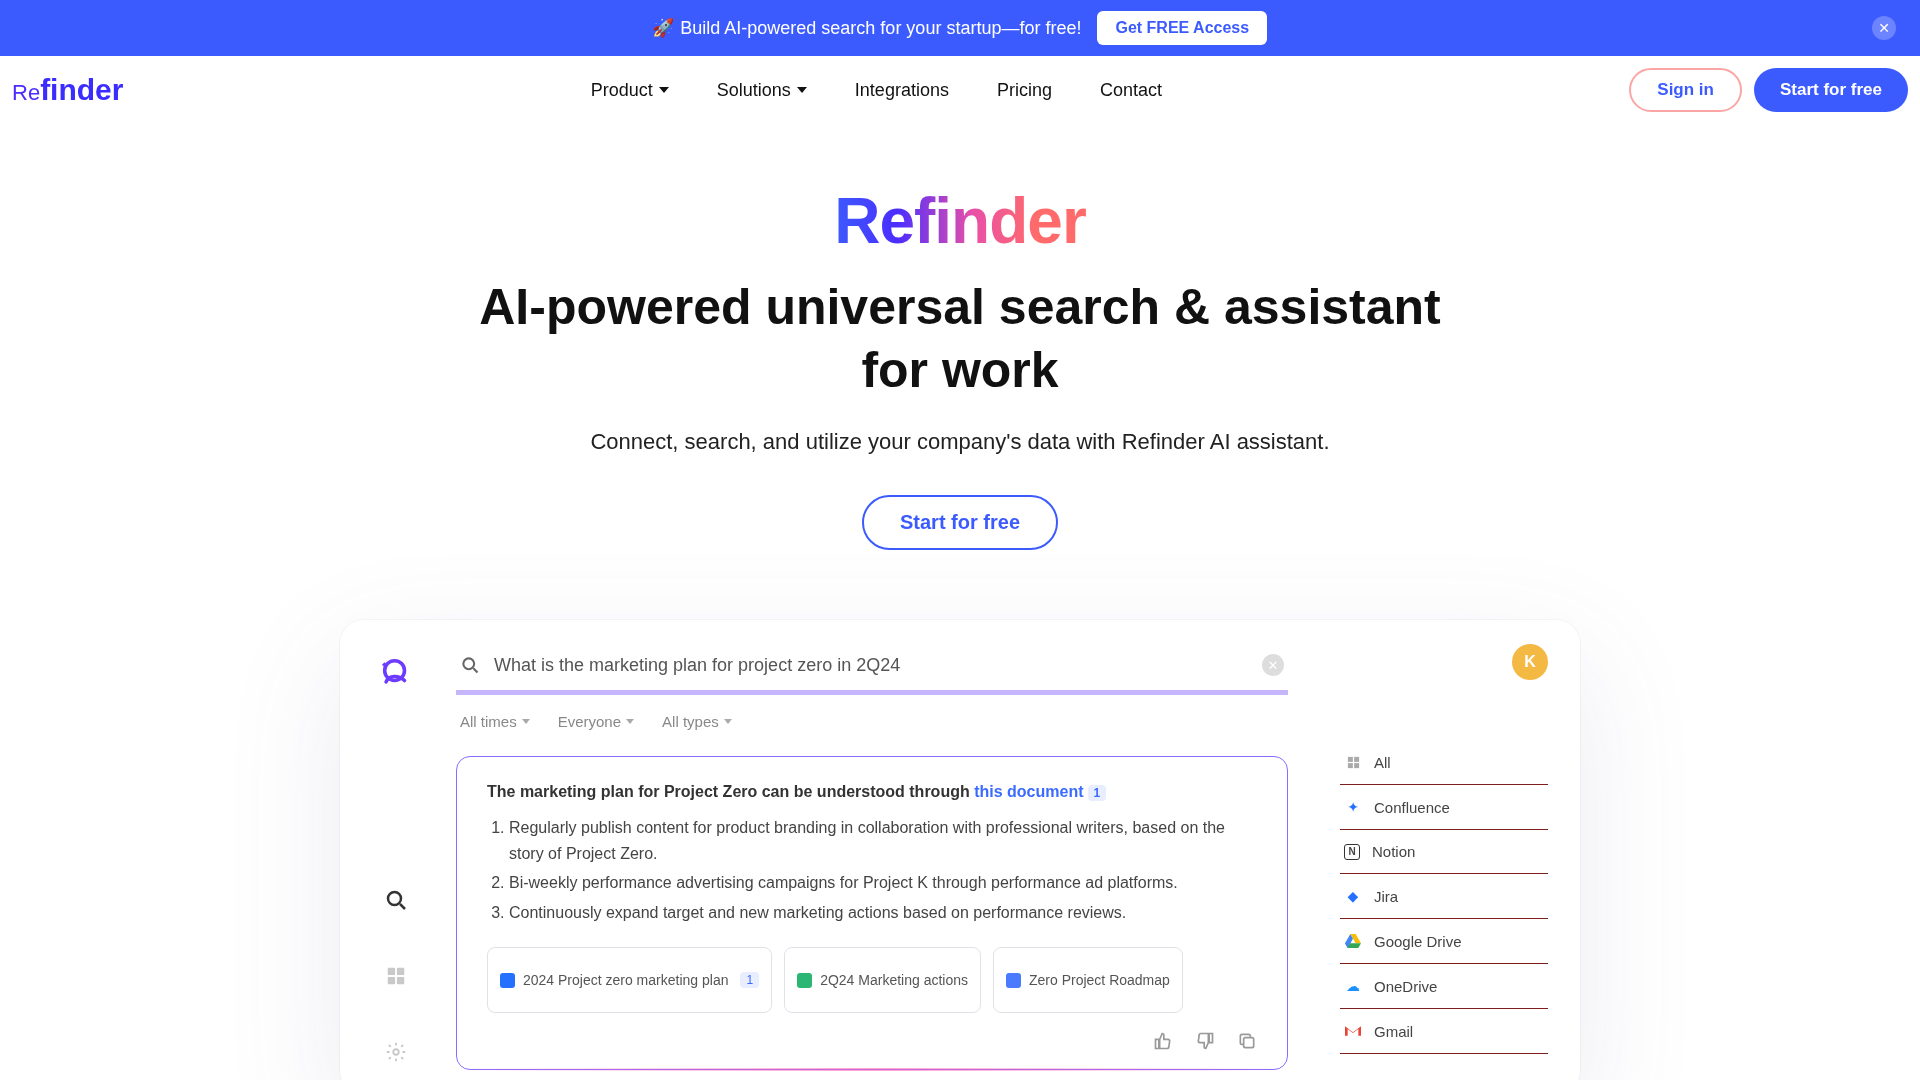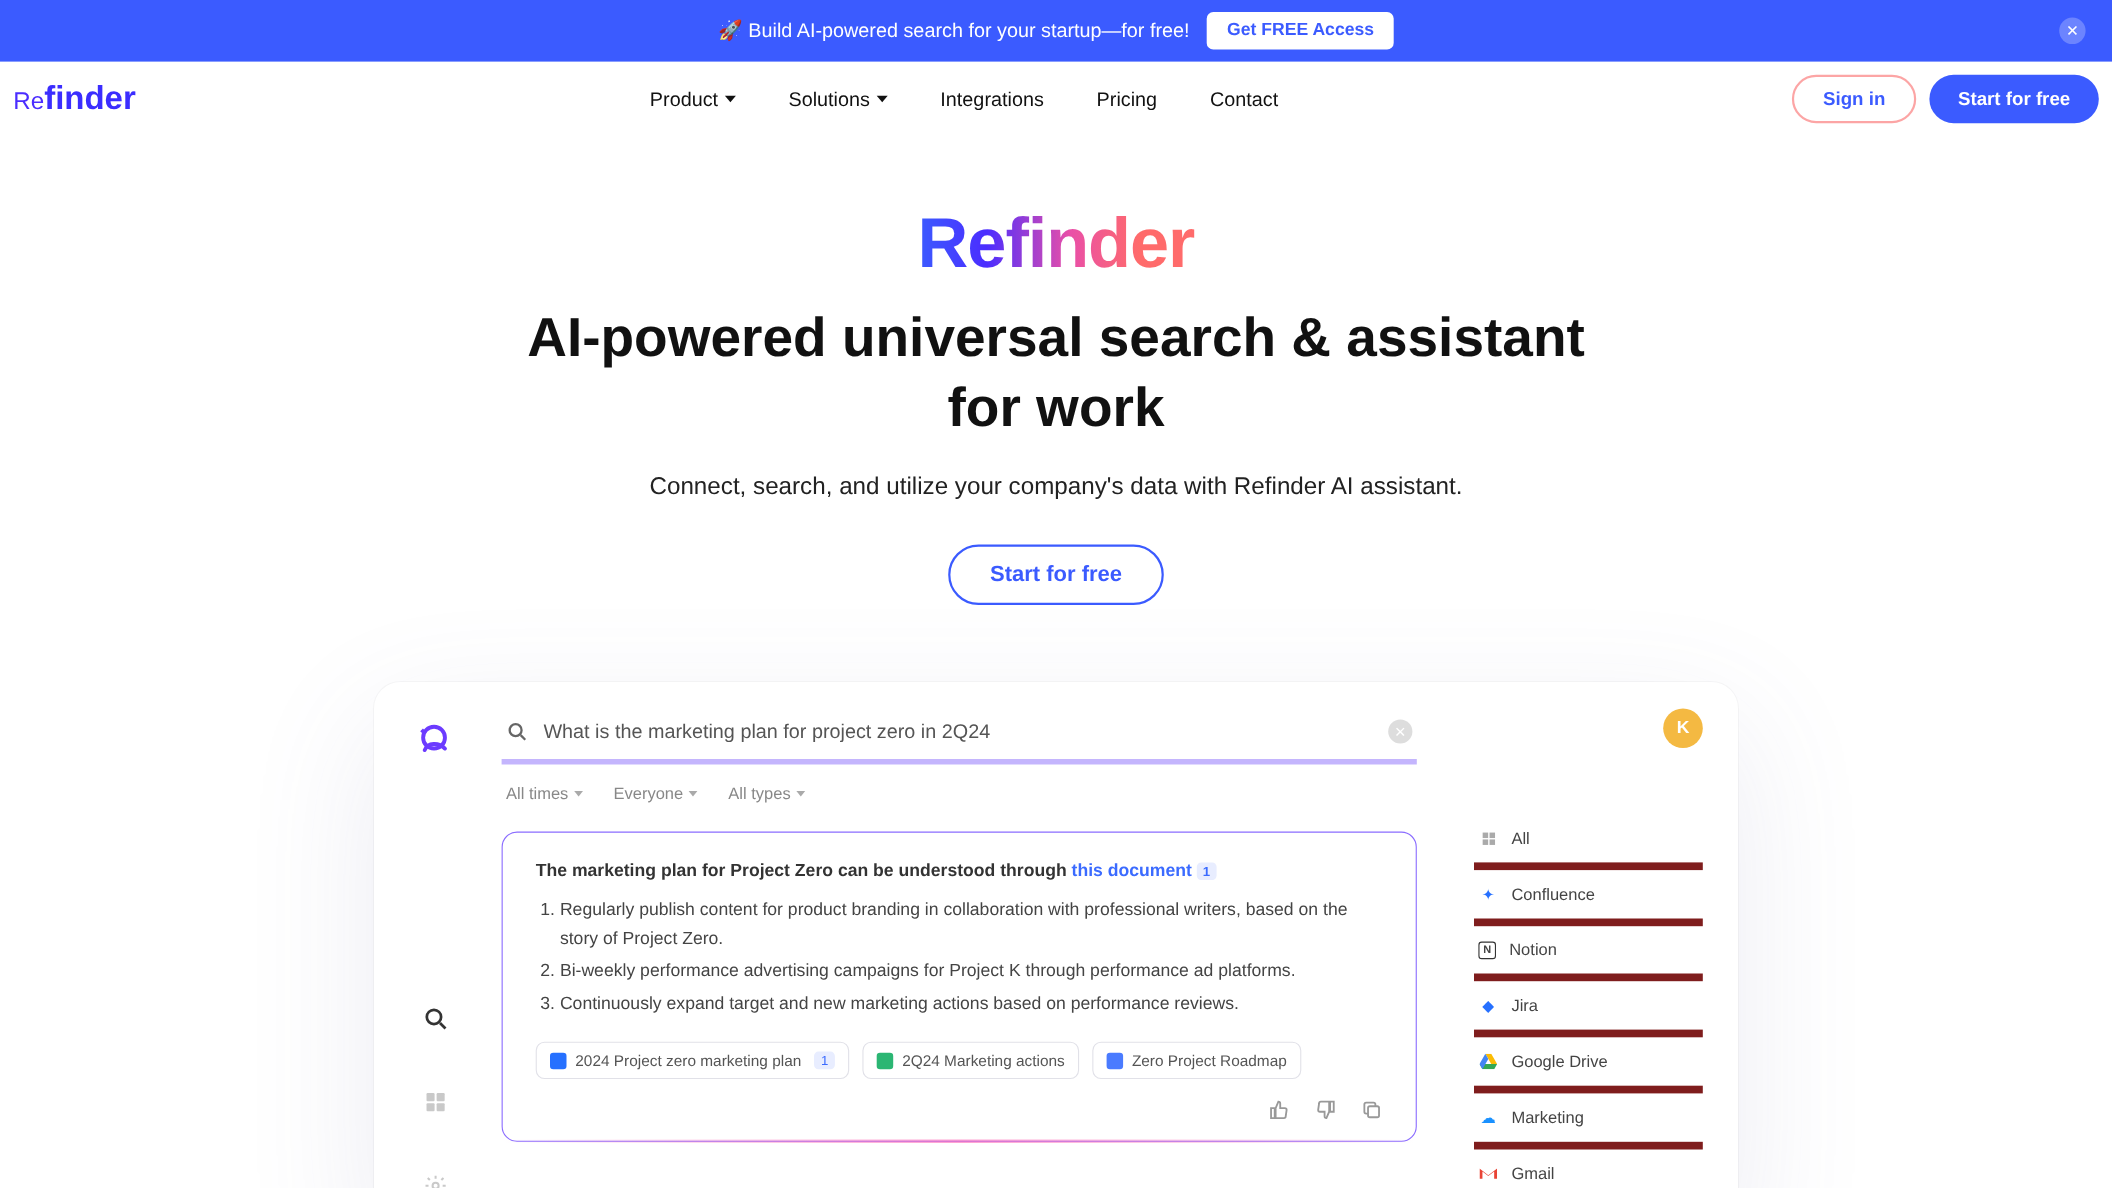--- a/index.html
+++ b/index.html
@@ -50,29 +50,29 @@
 
 .assistant-card { border: 1.5px solid #8A6CFF; border-radius: 14px; padding: 26px 30px 18px; position: relative; }
 .assistant-card::after { content:''; position:absolute; left:0; right:0; bottom:-2px; height:3px; background: linear-gradient(90deg, rgba(138,108,255,0) 0%, rgba(255,100,180,0.6) 50%, rgba(138,108,255,0) 100%); border-radius: 0 0 14px 14px; }
 .assistant-head { display: flex; align-items: center; gap: 10px; color: #6C3BFF; font-weight: 600; font-size: 16px; margin-bottom: 22px; }
 .assistant-lead { font-weight: 700; color: #333; font-size: 16px; margin-bottom: 14px; }
 .assistant-lead a { color: #3B6BFF; font-weight: 600; }
 .badge-mini { display: inline-block; background: #e8edff; color: #3B6BFF; font-size: 12px; border-radius: 4px; padding: 1px 6px; margin-left: 4px; }
 .assistant-list { padding-left: 22px; color: #444; font-size: 16px; line-height: 1.6; }
 .assistant-list li { margin-bottom: 4px; }
 .chips { display: flex; gap: 12px; margin-top: 22px; }
-.chip { border: 1px solid #e1e1e8; border-radius: 8px; padding: 8px 12px; font-size: 14px; color: #555; display: flex; align-items: center; gap: 8px; cursor: pointer; }
+.chip { border: 1px solid #e1e1e8; border-radius: 8px; padding: 24px 12px; font-size: 14px; color: #555; display: flex; align-items: center; gap: 8px; cursor: pointer; }
 .chip-icon { width: 15px; height: 15px; border-radius: 3px; }
 .card-actions { display: flex; gap: 22px; justify-content: flex-end; margin-top: 18px; color: #999; }
 .card-actions svg { cursor: pointer; }
 
 .right-col { width: 240px; padding: 0 8px 0 24px; }
 .avatar { width: 36px; height: 36px; border-radius: 50%; background: #F4B942; color: #fff; display: flex; align-items: center; justify-content: center; font-weight: 600; margin-left: auto; margin-bottom: 60px; }
 .source-list { display: flex; flex-direction: column; }
-.source-item { display: flex; align-items: center; gap: 12px; padding: 13px 4px; border-bottom: 7px solid #7f1d1d; font-size: 15px; color: #444; cursor: pointer; }
+.source-item { display: flex; align-items: center; gap: 12px; padding: 13px 4px; border-bottom: 1px solid #7f1d1d; font-size: 15px; color: #444; cursor: pointer; }
 .source-item:first-child { border-top: none; }
 .src-icon { width: 18px; height: 18px; display: flex; align-items: center; justify-content: center; font-size: 14px; }
 </style>
 </head>
 <body>
 
 <div class="banner">
   <span>🚀 Build AI-powered search for your startup—for free!</span>
   <span class="banner-cta">Get FREE Access</span>
   <span class="banner-close">
@@ -249,21 +249,21 @@
               <svg width="16" height="14" viewBox="0 0 24 21">
                 <path d="M8 0h8l8 14h-8z" fill="#FBBC04"></path>
                 <path d="M0 14l4 7h16l4-7z" fill="#34A853"></path>
                 <path d="M8 0L0 14l4 7 8-14z" fill="#4285F4"></path>
               </svg>
             </span>
             <span>Google Drive</span>
           </div>
         <div class="source-item">
             <span class="src-icon" style="color:#1A91FF">☁</span>
-            <span>Marketing</span>
+            <span>OneDrive</span>
           </div>
         <div class="source-item">
             <span class="src-icon">
               <svg width="16" height="12" viewBox="0 0 24 18">
                 <path d="M0 2v14h4V6l8 6 8-6v10h4V2l-12 9z" fill="#E94335"></path>
               </svg>
             </span>
             <span>Gmail</span>
           </div>
       </div>

